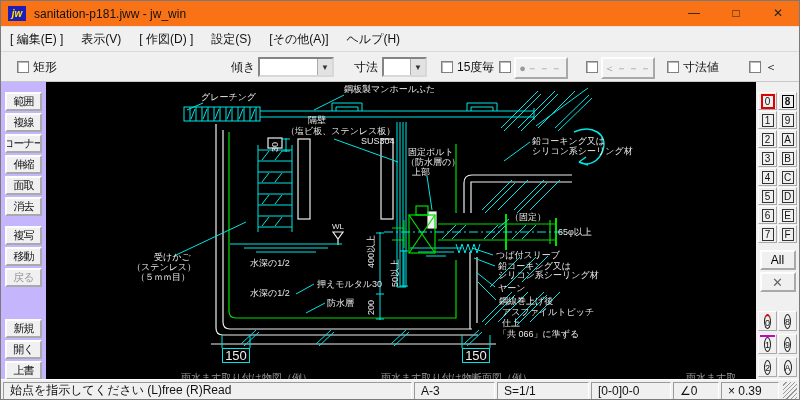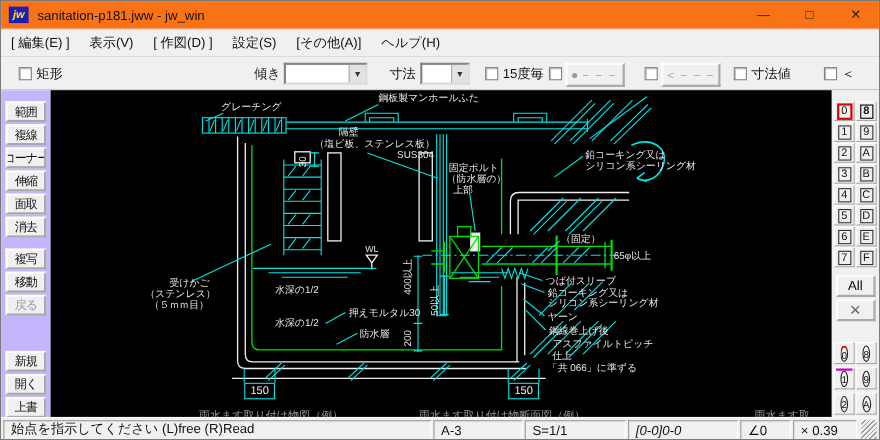--- a/index.html
+++ b/index.html
@@ -25,21 +25,21 @@
   .ltb{width:45px;background:#c4b5fd;padding-top:10px;display:flex;flex-direction:column;align-items:center;overflow:hidden;flex:0 0 auto;}
   .sbtn{width:37px;height:19px;margin-bottom:2px;background:#f0f0f0;border:2px outset #fdfdfd;font-size:11px;color:#111;display:flex;align-items:center;justify-content:center;white-space:nowrap;overflow:hidden;flex:0 0 auto;letter-spacing:-1px;}
   .sbtn.gap1{margin-top:8px;} .sbtn.gap2{margin-top:30px;}
   .sbtn.disabled{color:#9a9a9a;}
   
   .canvas{position:relative;width:710px;height:297px;background:#000;overflow:hidden;flex:0 0 auto;}
   .canvas svg{position:absolute;left:0;top:0;}
   .clabel{position:absolute;font-size:9px;line-height:10px;color:#e8e8e8;white-space:nowrap;}
   .clabel.small{font-size:8px;}
   .vlabel{position:absolute;font-size:9px;line-height:9px;color:#e8e8e8;white-space:nowrap;transform:rotate(-90deg);transform-origin:0 100%;}
-  .dimbox{position:absolute;width:28px;height:15px;border:1px solid #00e5e5;color:#f0f0f0;font-size:10px;text-align:center;line-height:14px;}
+  .dimbox{position:absolute;width:28px;height:15px;border:1px solid #00e5e5;color:#f0f0f0;font-size:13px;text-align:center;line-height:14px;}
   .caption{position:absolute;font-size:10px;color:#9a9a9a;white-space:nowrap;}
   
   .rpanel{width:43px;background:#f0f0f0;padding-top:10px;display:flex;flex-direction:column;align-items:center;overflow:hidden;flex:0 0 auto;}
   .lrow{display:flex;gap:1px;margin-bottom:1px;flex:0 0 auto;}
   .lbtn{width:19px;height:18px;background:#f0f0f0;border:1px outset #fdfdfd;display:flex;align-items:center;justify-content:center;padding:0;}
   .lbtn .frame{display:inline-block;min-width:12px;height:13px;border:1px solid #333;font-size:10px;line-height:11px;text-align:center;color:#111;}
   .lbtn .frame.current{border:2px solid #e00000;height:15px;min-width:14px;line-height:11px;}
   .lbtn .frame.dark{border:1px solid #000;font-weight:bold;}
   .allbtn{width:36px;height:20px;margin-top:6px;background:#f0f0f0;border:2px outset #fdfdfd;font-size:12px;color:#000000;display:flex;align-items:center;justify-content:center;flex:0 0 auto;}
   .xbtn{width:36px;height:20px;margin-top:2px;background:#f0f0f0;border:2px outset #fdfdfd;font-size:13px;color:#666;display:flex;align-items:center;justify-content:center;flex:0 0 auto;}
@@ -370,19 +370,19 @@
             <span class="circ">A</span>
           </button>
         </div>
     </div>
   </div>
 
   <div class="statusbar">
     <div class="seg msg">始点を指示してください  (L)free  (R)Read</div>
     <div class="seg" style="width:81px;">A-3</div>
     <div class="seg" style="width:92px;">S=1/1</div>
-    <div class="seg" style="width:100px;font-style:italic;">[0-0]0-0</div>
+    <div class="seg" style="width:80px;">[0-0]0-0</div>
     <div class="seg" style="width:46px;">∠0</div>
     <div class="seg" style="width:58px;">× 0.39</div>
     <div class="grip"></div>
   </div>
 
 </div>
 
 </body></html>

